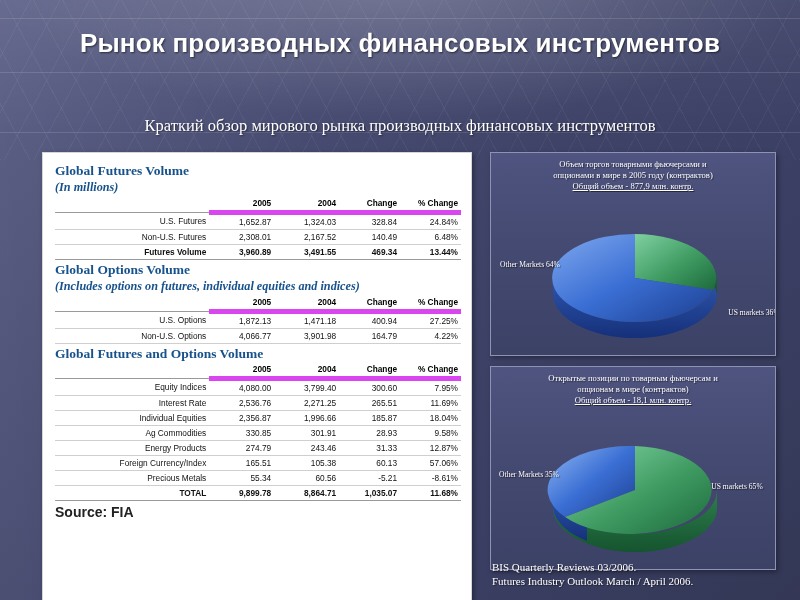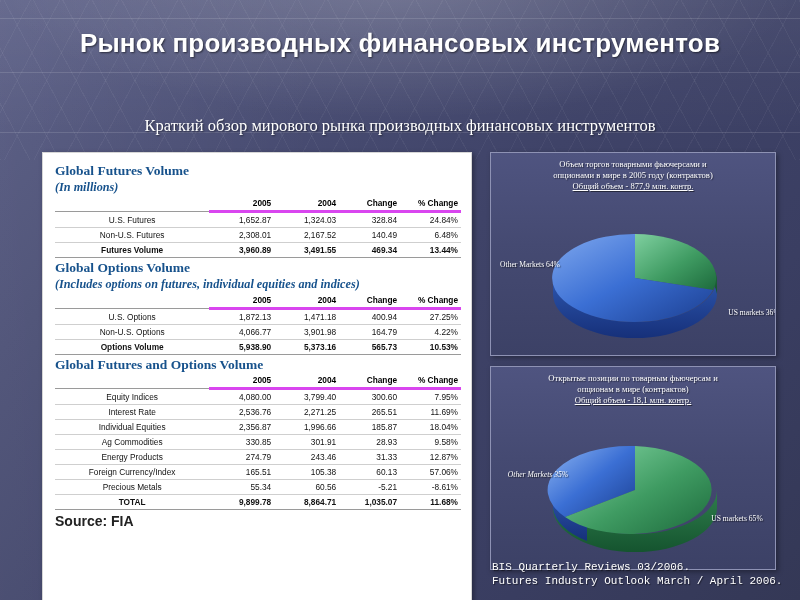--- a/index.html
+++ b/index.html
@@ -97,32 +97,32 @@
     border-collapse: collapse;
     font-size: 8.3px;
     font-family: "Liberation Sans", sans-serif;
     margin-bottom: 2px;
   }
   table.fin th {
     font-weight: bold;
     font-size: 8.3px;
     padding: 2px 3px 2px 3px;
     text-align: right;
-    border-bottom: 3px solid #d946ef;
+    border-bottom: 5px solid #d946ef;
     color: #000;
     white-space: nowrap;
   }
   table.fin th.lbl { text-align: left; border-bottom: 1px solid #9a9a9a; }
   table.fin td {
     padding: 2px 3px;
     text-align: right;
     border-bottom: 1px solid #cfcfcf;
     white-space: nowrap;
   }
-  table.fin td.lbl { text-align: center; }
+  table.fin td.lbl { text-align: right; }
   table.fin tr.total td {
     font-weight: bold;
     border-bottom: 1px solid #9a9a9a;
     border-top: 1px solid #9a9a9a;
     margin-left: 28px;
   }
   col.c-lbl { width: 38%; }
   col.c-num { width: 16%; }
   col.c-chg { width: 15%; }
   col.c-pct { width: 15%; }
@@ -172,21 +172,21 @@
     text-align: center;
     text-shadow: 1px 1px 1px rgba(0,0,0,0.6);
   }
 
   .bottom-note {
     position: absolute;
     left: 492px;
     top: 560px;
     width: 300px;
     color: #ffffff;
-    font-family: Liberation Mono, monospace;
+    font-family: Liberation Serif, serif;
     font-size: 11px;
     line-height: 14px;
     text-shadow: 1px 1px 1px rgba(0,0,0,0.5);
   }
 </style>
 </head>
 <body>
 
 <div class="slide">
   <div class="lattice"></div>
@@ -270,27 +270,20 @@
           <td>1,471.18</td>
           <td>400.94</td>
           <td>27.25%</td>
         </tr>
         <tr>
           <td class="lbl">Non-U.S. Options</td>
           <td>4,066.77</td>
           <td>3,901.98</td>
           <td>164.79</td>
           <td>4.22%</td>
-        </tr>
-        <tr class="total">
-          <td class="lbl">Options Volume</td>
-          <td>5,938.90</td>
-          <td>5,373.16</td>
-          <td>565.73</td>
-          <td>10.53%</td>
         </tr>
       </tbody>
     </table>
 
     <div class="sec-title">Global Futures and Options Volume</div>
     <table class="fin">
       <colgroup>
           <col class="c-lbl">
           <col class="c-num">
           <col class="c-num">
@@ -436,22 +429,22 @@
             <stop offset="0%" stop-color="#2f7f4d"></stop>
             <stop offset="100%" stop-color="#15542f"></stop>
           </linearGradient>
         </defs>
         <path d="M 62 68 A 82 44 0 0 0 226 68 L 226 86 A 82 44 0 0 1 62 86 Z" fill="url(#gGreenSide2)"></path>
         <path d="M 62 68 A 82 44 0 0 0 96 101 L 96 119 A 82 44 0 0 1 62 86 Z" fill="url(#gBlueSide2)"></path>
 
         <path d="M 144 68 L 144 24 A 82 44 0 0 0 74 95 Z" fill="url(#gBlue2)"></path>
         <path d="M 144 68 L 74 95 A 82 44 0 1 0 144 24 Z" fill="url(#gGreen2)"></path>
       </svg>
-      <div class="label-sm" style="left:15px; top:48px; width:64px;font-style:italic;">Other Markets 35%</div>
-      <div class="label-sm" style="left:212px; top:60px; width:68px;margin-top:32px;">US markets 65%</div>
+      <div class="label-sm" style="left:6px; top:48px; width:64px;">Other Markets 35%</div>
+      <div class="label-sm" style="left:212px; top:60px; width:68px;">US markets 65%</div>
     </div>
   </div>
 
   <div class="bottom-note">
     <div>BIS Quarterly Reviews 03/2006.</div>
     <div>Futures Industry Outlook March / April 2006.</div>
   </div>
 </div>
 
 </body></html>

